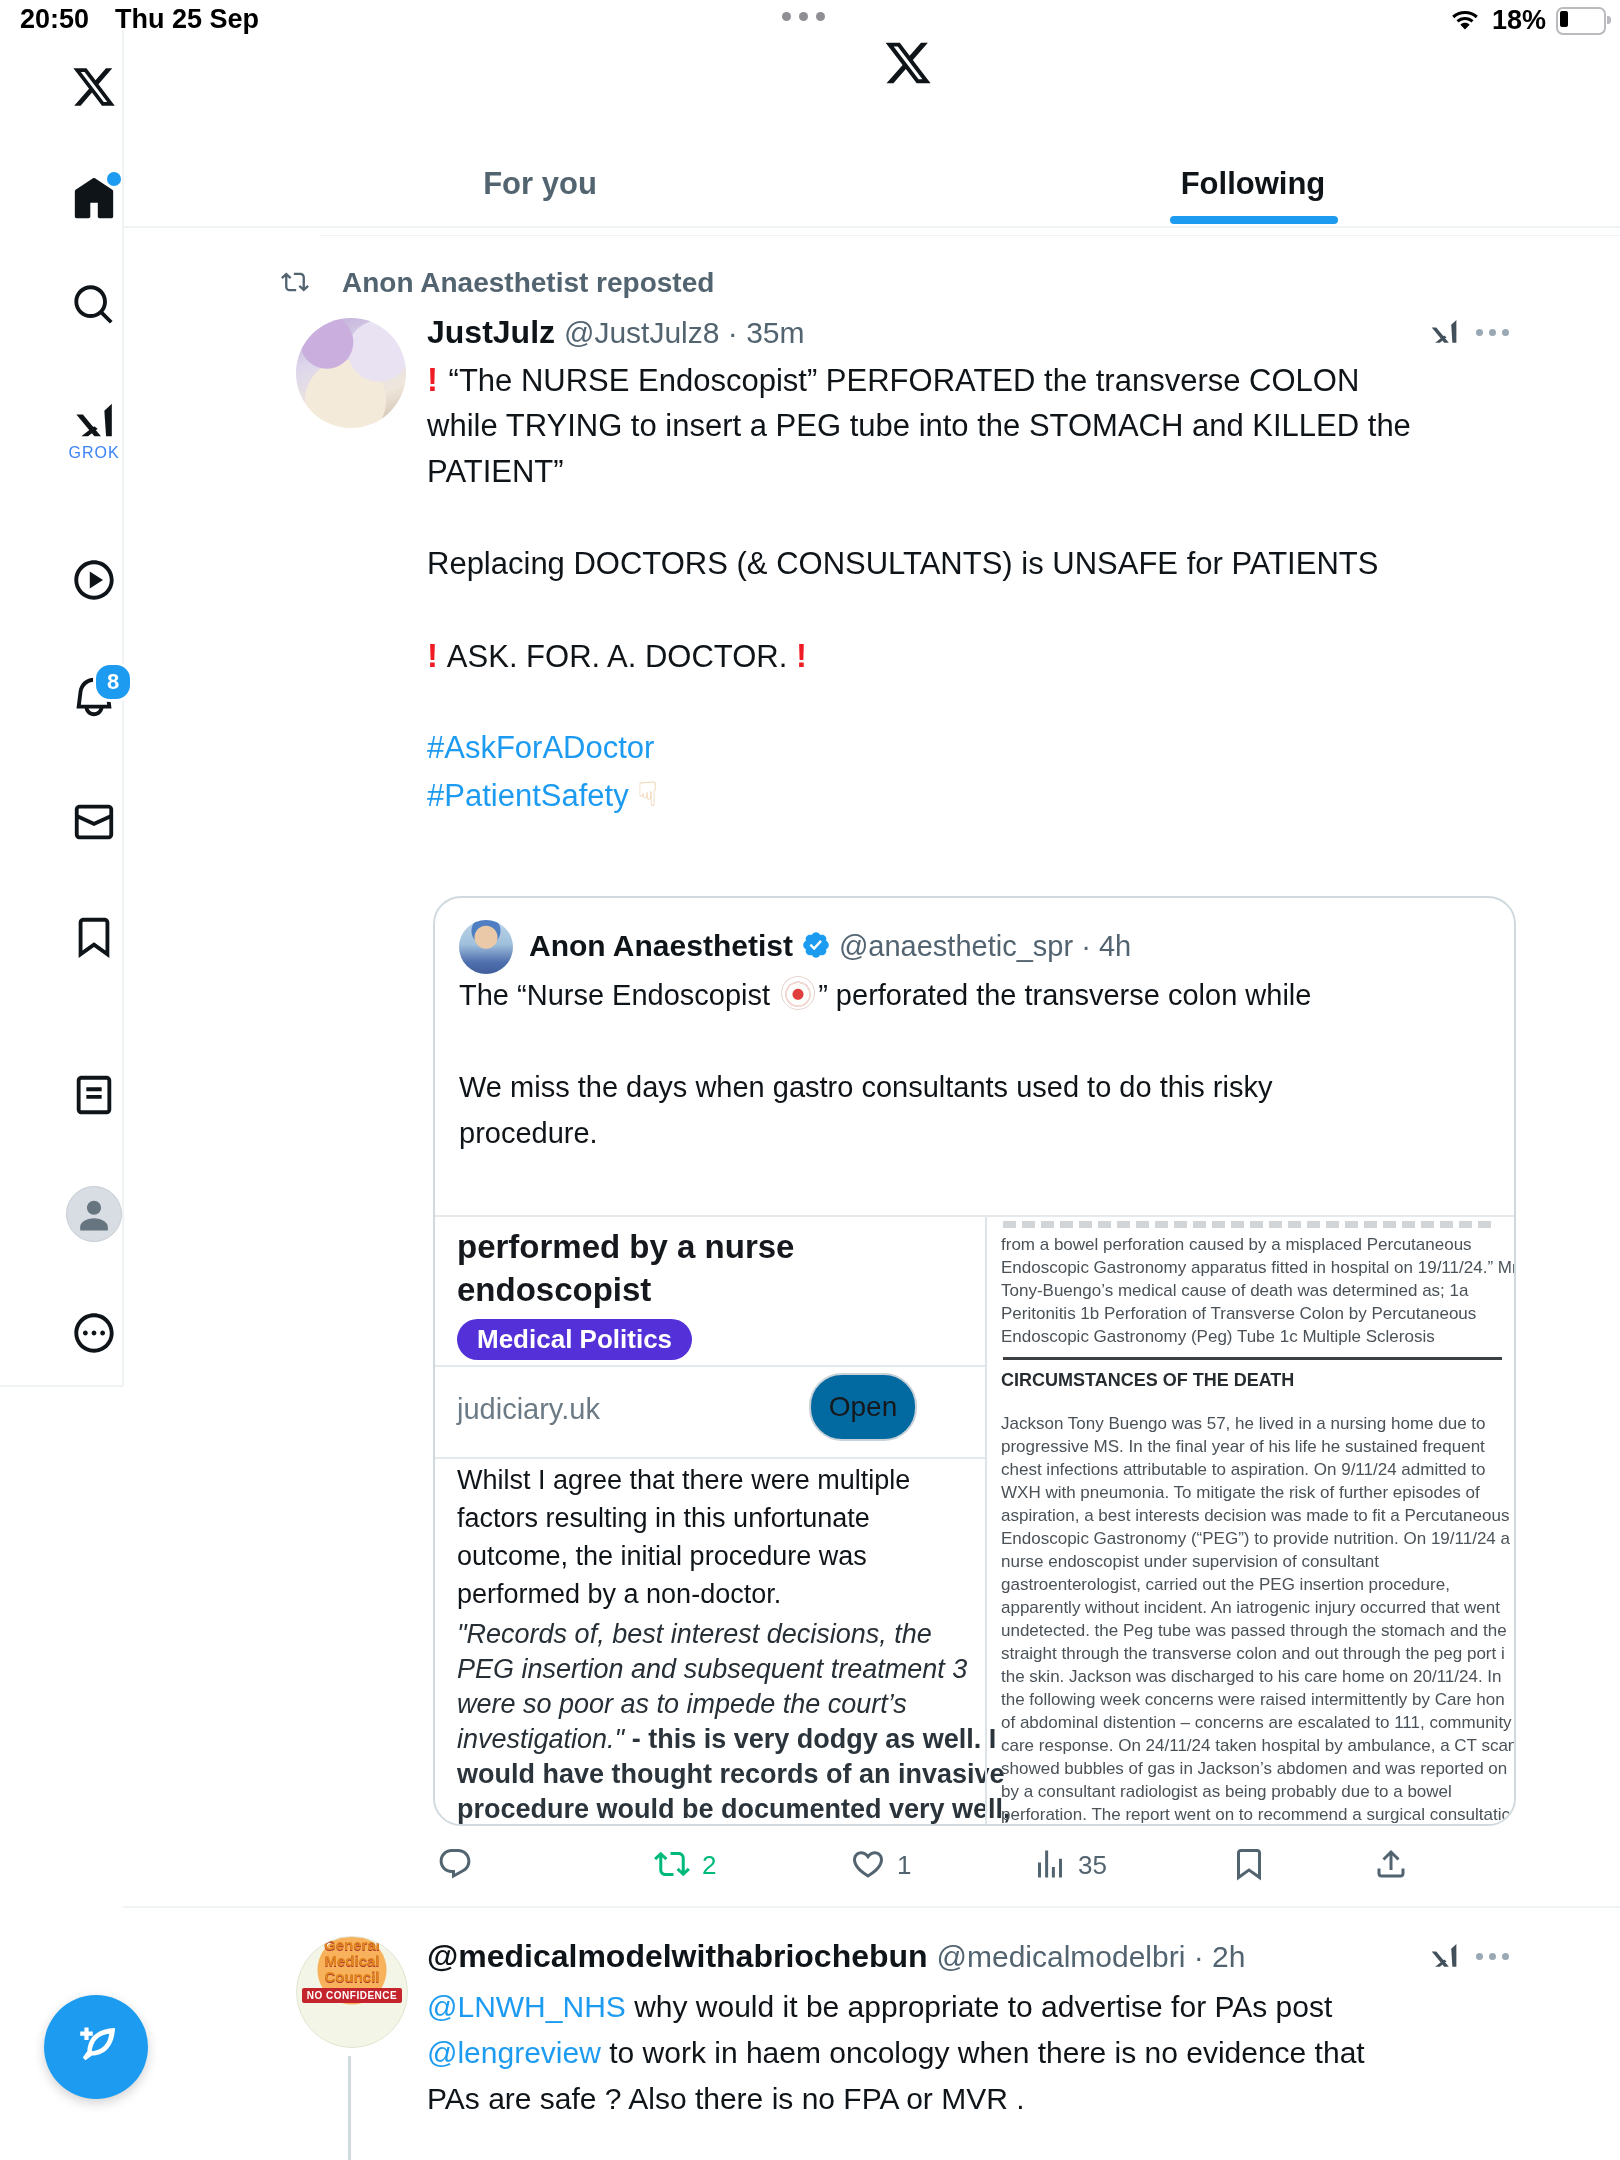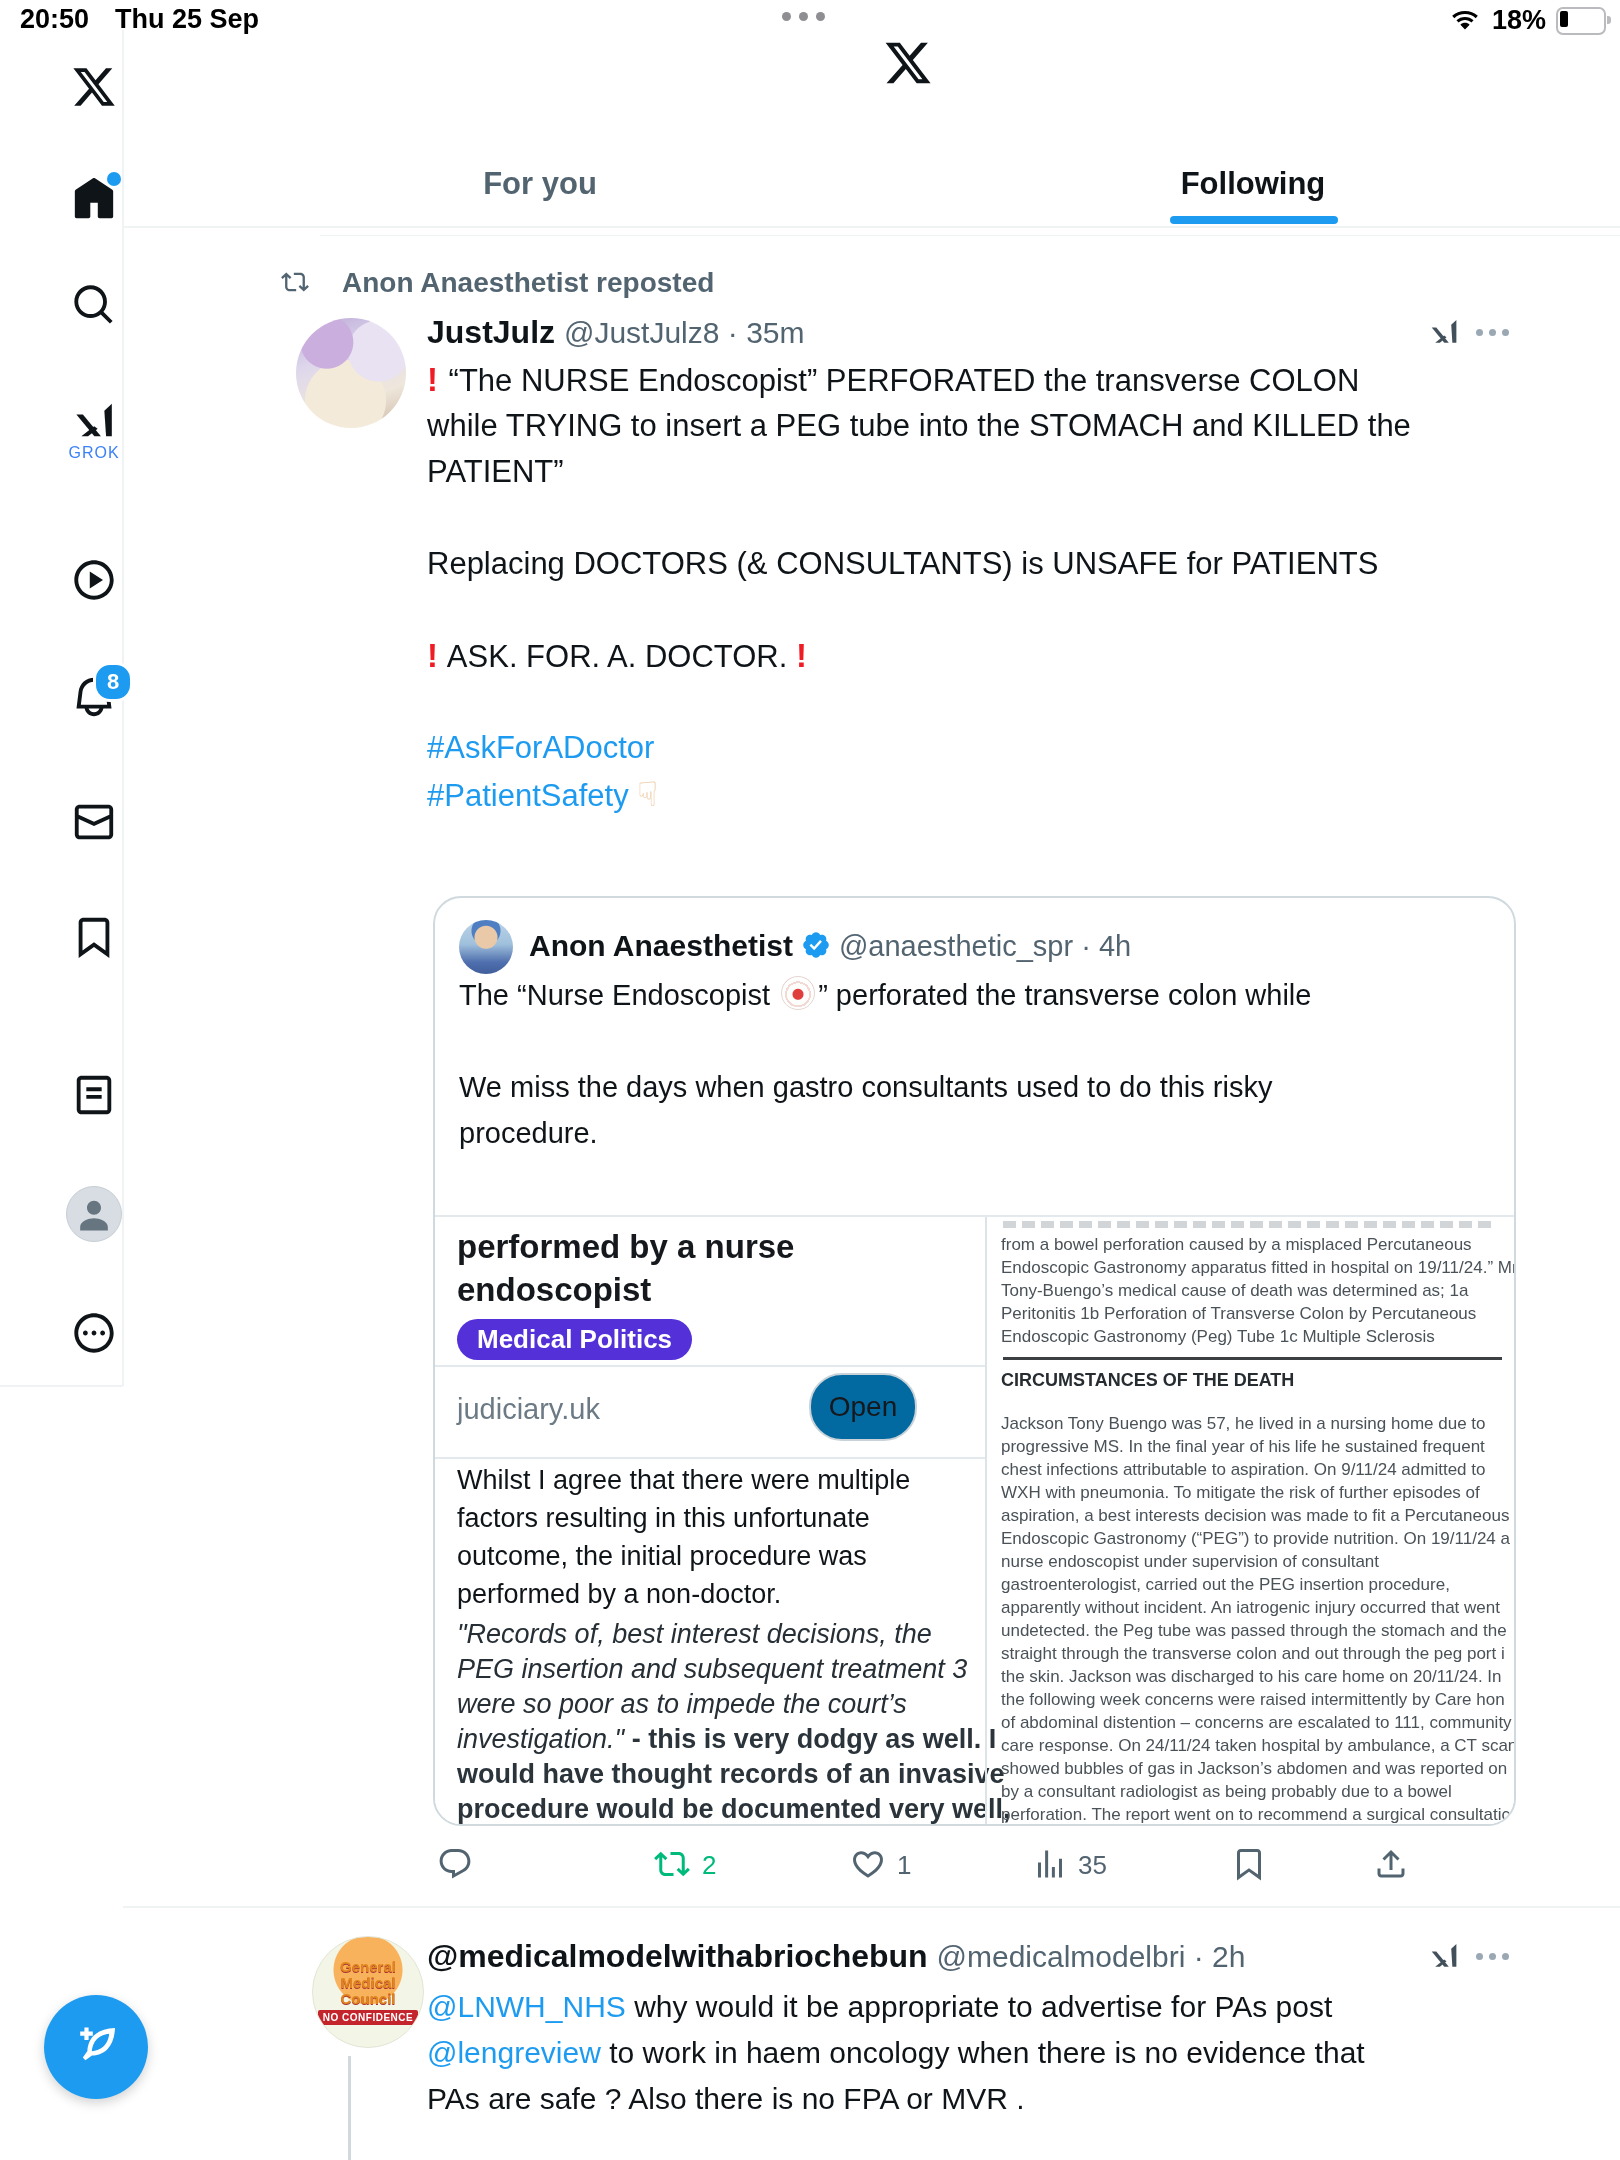--- a/index.html
+++ b/index.html
@@ -110,23 +110,23 @@
   .doc-rule{height:3px;background:#3c4043;margin:9px 12px 8px 2px;}
   .doc-head{font-size:18px;font-weight:800;color:#272c30;height:24px;line-height:24px;}
   .doc-gap{height:20px;}
   .eng-ic{position:absolute;width:36px;height:36px;top:1846px;}
   .eng-ic svg{width:100%;height:100%;fill:#536471;}
   .eng-ic.green svg{fill:#00ba7c;}
   .eng-ct{position:absolute;top:1850px;font-size:26px;color:#536471;}
   .eng-ct.green{color:#00ba7c;}
   .cell-div{left:123px;right:0;top:1906px;height:2px;background:#eff3f4;}
   
-  .avatar2{left:312px;top:1936px;width:110px;height:110px;border-radius:50%;overflow:hidden;
+  .avatar2{left:296px;top:1936px;width:110px;height:110px;border-radius:50%;overflow:hidden;
     background:radial-gradient(circle at 50% 30%,#f9b25c 0 34px,transparent 35px),#f3f6e7;
-    border:1px solid #e2e6d6;display:flex;flex-direction:column;align-items:center;justify-content:center;}
+    border:1px solid #e2e6d6;display:flex;flex-direction:column;align-items:center;}
   .gmc-t{font-size:15px;font-weight:800;color:#e0861f;line-height:16px;text-align:center;
     text-shadow:0 1px 0 #a33;}
   .gmc-b{margin-top:3px;background:#c4242b;color:#fff;font-size:10px;font-weight:800;padding:2px 5px;
     border-radius:2px;letter-spacing:.5px;}
   .thread{left:348px;top:2056px;width:3px;height:104px;background:#cfd9de;}
   .t2 .tl{height:46px;line-height:46px;font-size:30px;white-space:nowrap;}
 </style>
 </head>
 <body>
 

